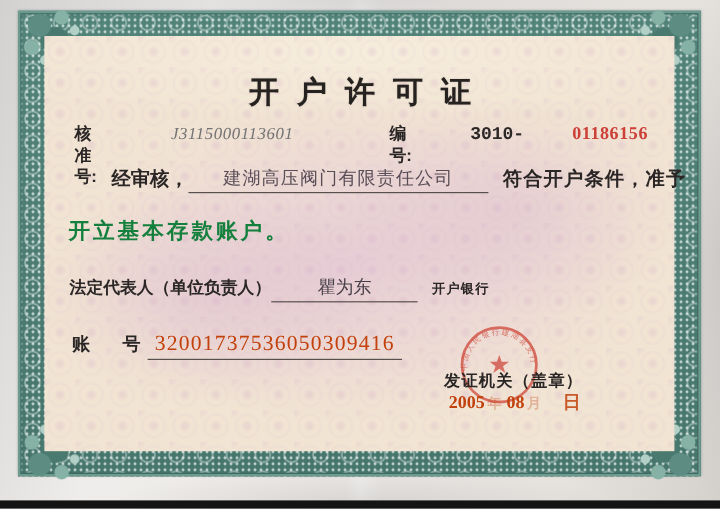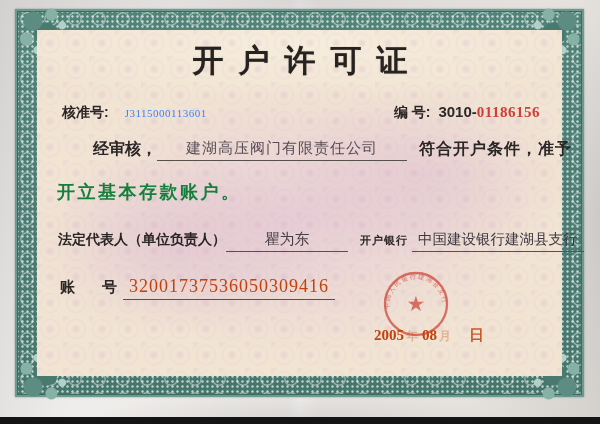--- a/index.html
+++ b/index.html
@@ -56,31 +56,31 @@
       radial-gradient(circle at 72% 66%, #9dc1b6 4px, transparent 5px),
       radial-gradient(circle at 66% 72%, #6d9a8f 6px, transparent 7px);
   }
   .corner.tl{left:4px;top:-2px;}
   .corner.tr{right:3px;top:-2px;transform:rotate(90deg);}
   .corner.br{right:3px;bottom:-4px;transform:rotate(180deg);}
   .corner.bl{left:4px;bottom:-4px;transform:rotate(270deg);}
 
   
   .content{position:absolute;inset:0;color:#221f1e;}
-  .title{position:absolute;left:0;right:0;top:40px;text-align:center;
-    font-size:31px;font-weight:bold;letter-spacing:15px;padding-left:15px;color:#262220;
+  .title{position:absolute;left:0;right:0;top:60px;text-align:center;
+    font-size:25px;font-weight:bold;letter-spacing:15px;padding-left:15px;color:#262220;
     text-shadow:0 0 1px rgba(40,30,30,.4);}
   .lbl{font-weight:bold;color:#2a2625;}
   .serifv{font-family:"Liberation Serif",serif;color:#3e3640;}
   .uline{display:inline-block;text-align:center;border-bottom:1.4px solid #57504c;padding:0 6px 2px;}
 
-  .row-approval{position:absolute;left:62px;top:103px;width:478px;display:flex;align-items:baseline;font-size:14px;}
-  .row-approval .serifv{margin-left:16px;font-size:11px;letter-spacing:.5px;color:#3b82f6;}
+  .row-approval{position:absolute;left:62px;top:103px;width:478px;display:flex;align-items:baseline;font-size:14px;gap:40px;}
+  .row-approval .serifv{margin-left:16px;font-size:14px;letter-spacing:.5px;color:#737373;font-style:italic;}
   .spacer{flex:1;}
-  .serial-prefix{font-family:Liberation Sans, sans-serif;font-weight:bold;font-size:15px;margin-left:8px;color:#2c2828;}
+  .serial-prefix{font-family:Liberation Mono, monospace;font-weight:bold;font-size:15px;margin-left:8px;color:#2c2828;}
   .serial-number{font-family:"Liberation Serif",serif;font-weight:bold;font-size:15px;color:#cc4038;letter-spacing:.5px;}
 
   .row-review{position:absolute;left:93px;top:139px;display:flex;align-items:flex-start;font-size:16px;}
   .company{min-width:238px;font-family:"Liberation Serif",serif;font-size:15px;color:#584c56;letter-spacing:1px;}
   .row-review .suffix{margin-left:12px;letter-spacing:1px;}
 
   .row-open{position:absolute;left:57px;top:180px;font-size:18px;font-weight:bold;letter-spacing:2.5px;color:#15803d;}
 
   .row-fields{position:absolute;left:58px;top:230px;display:flex;align-items:baseline;font-size:14px;}
   .rep-value{min-width:110px;font-family:"Liberation Serif",serif;font-size:15px;color:#473e46;}
@@ -133,39 +133,39 @@
     <span class="uline company">建湖高压阀门有限责任公司</span>
     <span class="lbl suffix">符合开户条件，准予</span>
   </div>
 
   <div class="row-open">开立基本存款账户。</div>
 
   <div class="row-fields">
     <span class="lbl">法定代表人（单位负责人）</span>
     <span class="uline rep-value">瞿为东</span>
     <span class="lbl bank-label">开户银行</span>
-    <span class="uline bank-value">中国建设银行建湖县支行</span>
   </div>
 
   <div class="row-account">
     <span class="lbl acct-label">账　号</span>
     <span class="uline acct-value">32001737536050309416</span>
   </div>
 
   <div class="seal">
     <svg width="70" height="70" viewBox="0 0 70 70">
       <circle cx="35" cy="35" r="31" fill="none" stroke="#ce4437" stroke-width="2.3" opacity=".82"></circle>
       <path id="sealArc" d="M 9 44 A 27 27 0 1 1 61 44" fill="none"></path>
       <text font-size="6.4" fill="#ce4437" opacity=".75" letter-spacing="1.5">
         <textPath href="#sealArc" startOffset="4">中国人民银行建湖县支行</textPath>
       </text>
       <text x="35" y="42" text-anchor="middle" font-size="21" fill="#ce4437" opacity=".8">★</text>
     </svg>
   </div>
 
+  <div class="issuer-label">发证机关（盖章）</div>
 
   <div class="date-row">
     <span>2005</span><span class="date-unit">年</span><span class="date-month">08</span><span class="date-unit">月</span><span class="date-day-unit">日</span>
   </div>
 
 </div>
 
 <div class="photo-bottom-strip"></div>
 
 </body></html>

